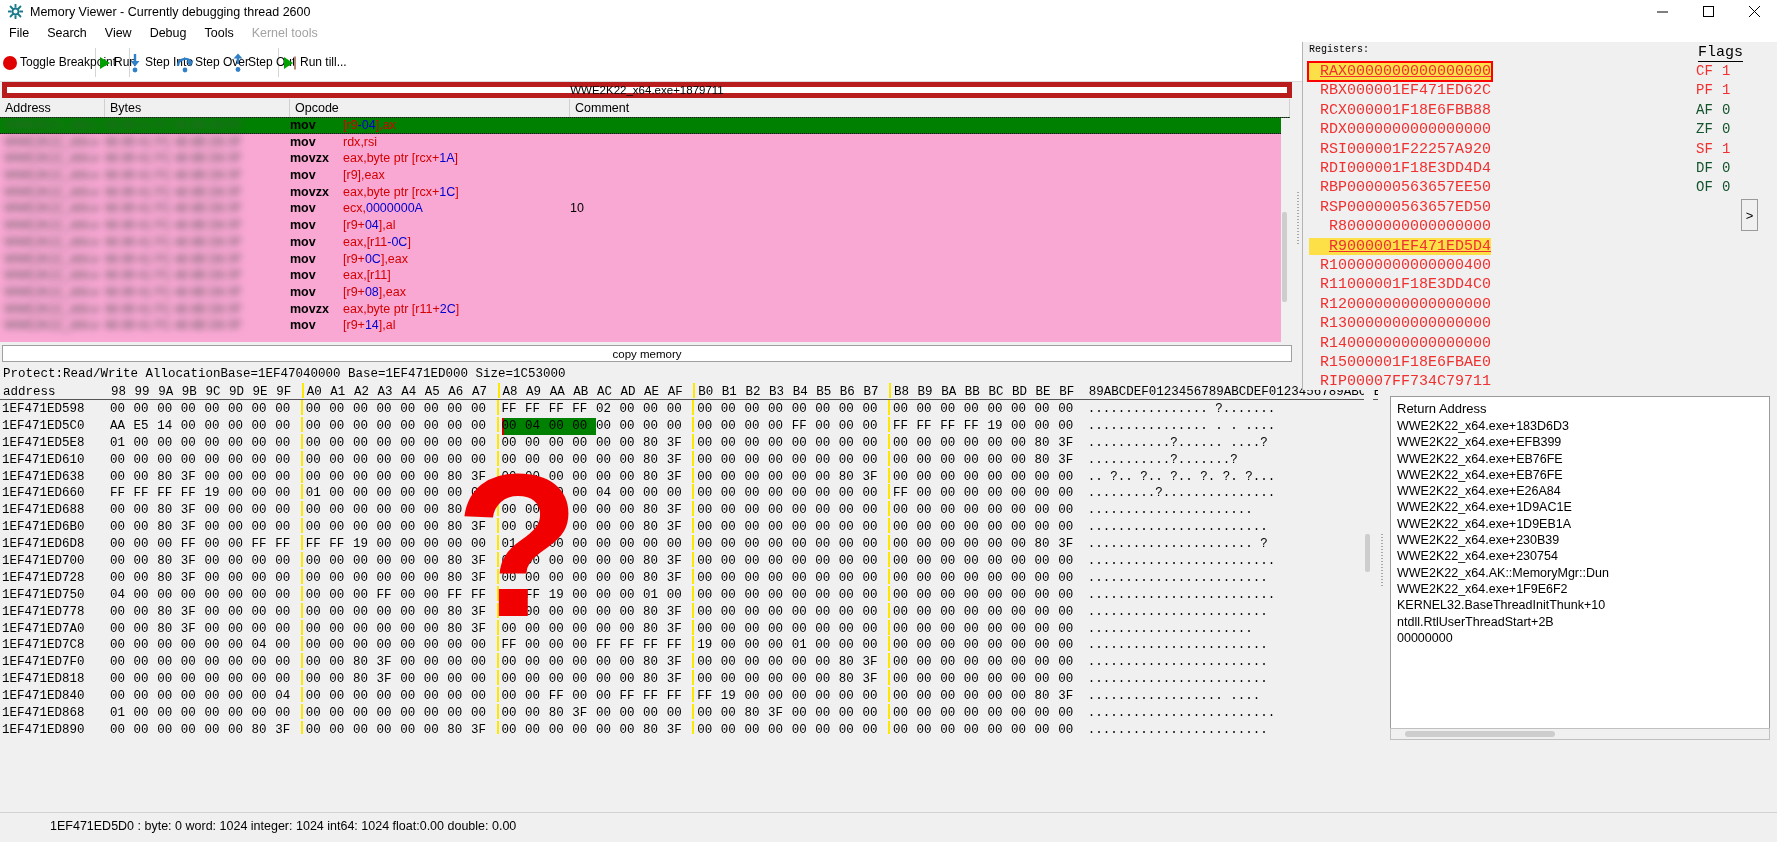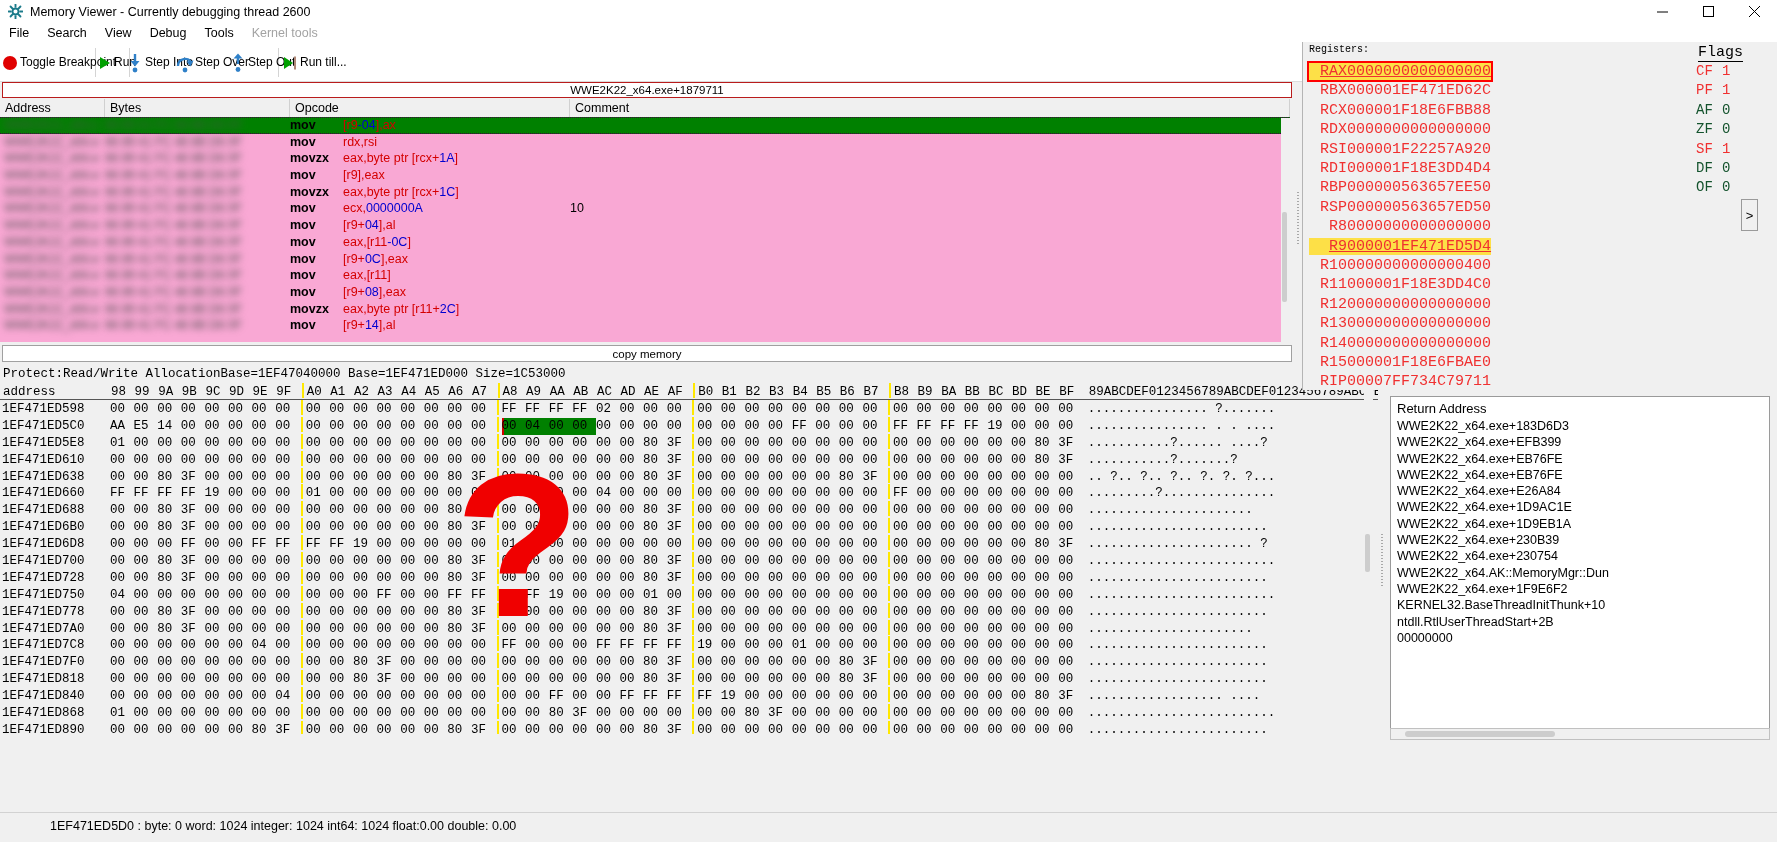--- a/index.html
+++ b/index.html
@@ -32,21 +32,21 @@
   .toolbar{position:absolute;left:0;top:43px;width:1777px;height:38px;background:#ffffff;
            border-bottom:1px solid #dcdcdc;}
   .tb-group{position:absolute;top:0;height:38px;display:flex;flex-direction:row;
             align-items:center;justify-content:flex-start;}
   .tb-glyph{height:20px;display:flex;align-items:center;justify-content:center;margin-top:2px;}
   .tb-label{font-size:12px;color:#000;line-height:14px;white-space:nowrap;}
   .tb-sep{position:absolute;top:5px;width:1px;height:29px;background:#d4d4d4;}
 
   
   .modbar{position:absolute;left:2px;top:82px;width:1290px;height:16px;background:#ffffff;
-          border:1px solid #b91c1c;box-sizing:border-box;
+          border:5px solid #b91c1c;box-sizing:border-box;
           display:flex;align-items:center;justify-content:center;}
   .modbar span{font-size:11.5px;color:#000;}
 
   
   .dis-header{position:absolute;left:0;top:99px;width:1290px;height:18px;background:#f0f0f0;
               border-bottom:1px solid #c8c8c8;}
   .dis-hcell{position:absolute;top:0;height:18px;line-height:18px;font-size:12.5px;color:#000;
              border-right:1px solid #d0d0d0;box-sizing:border-box;padding-left:5px;}
 
   

